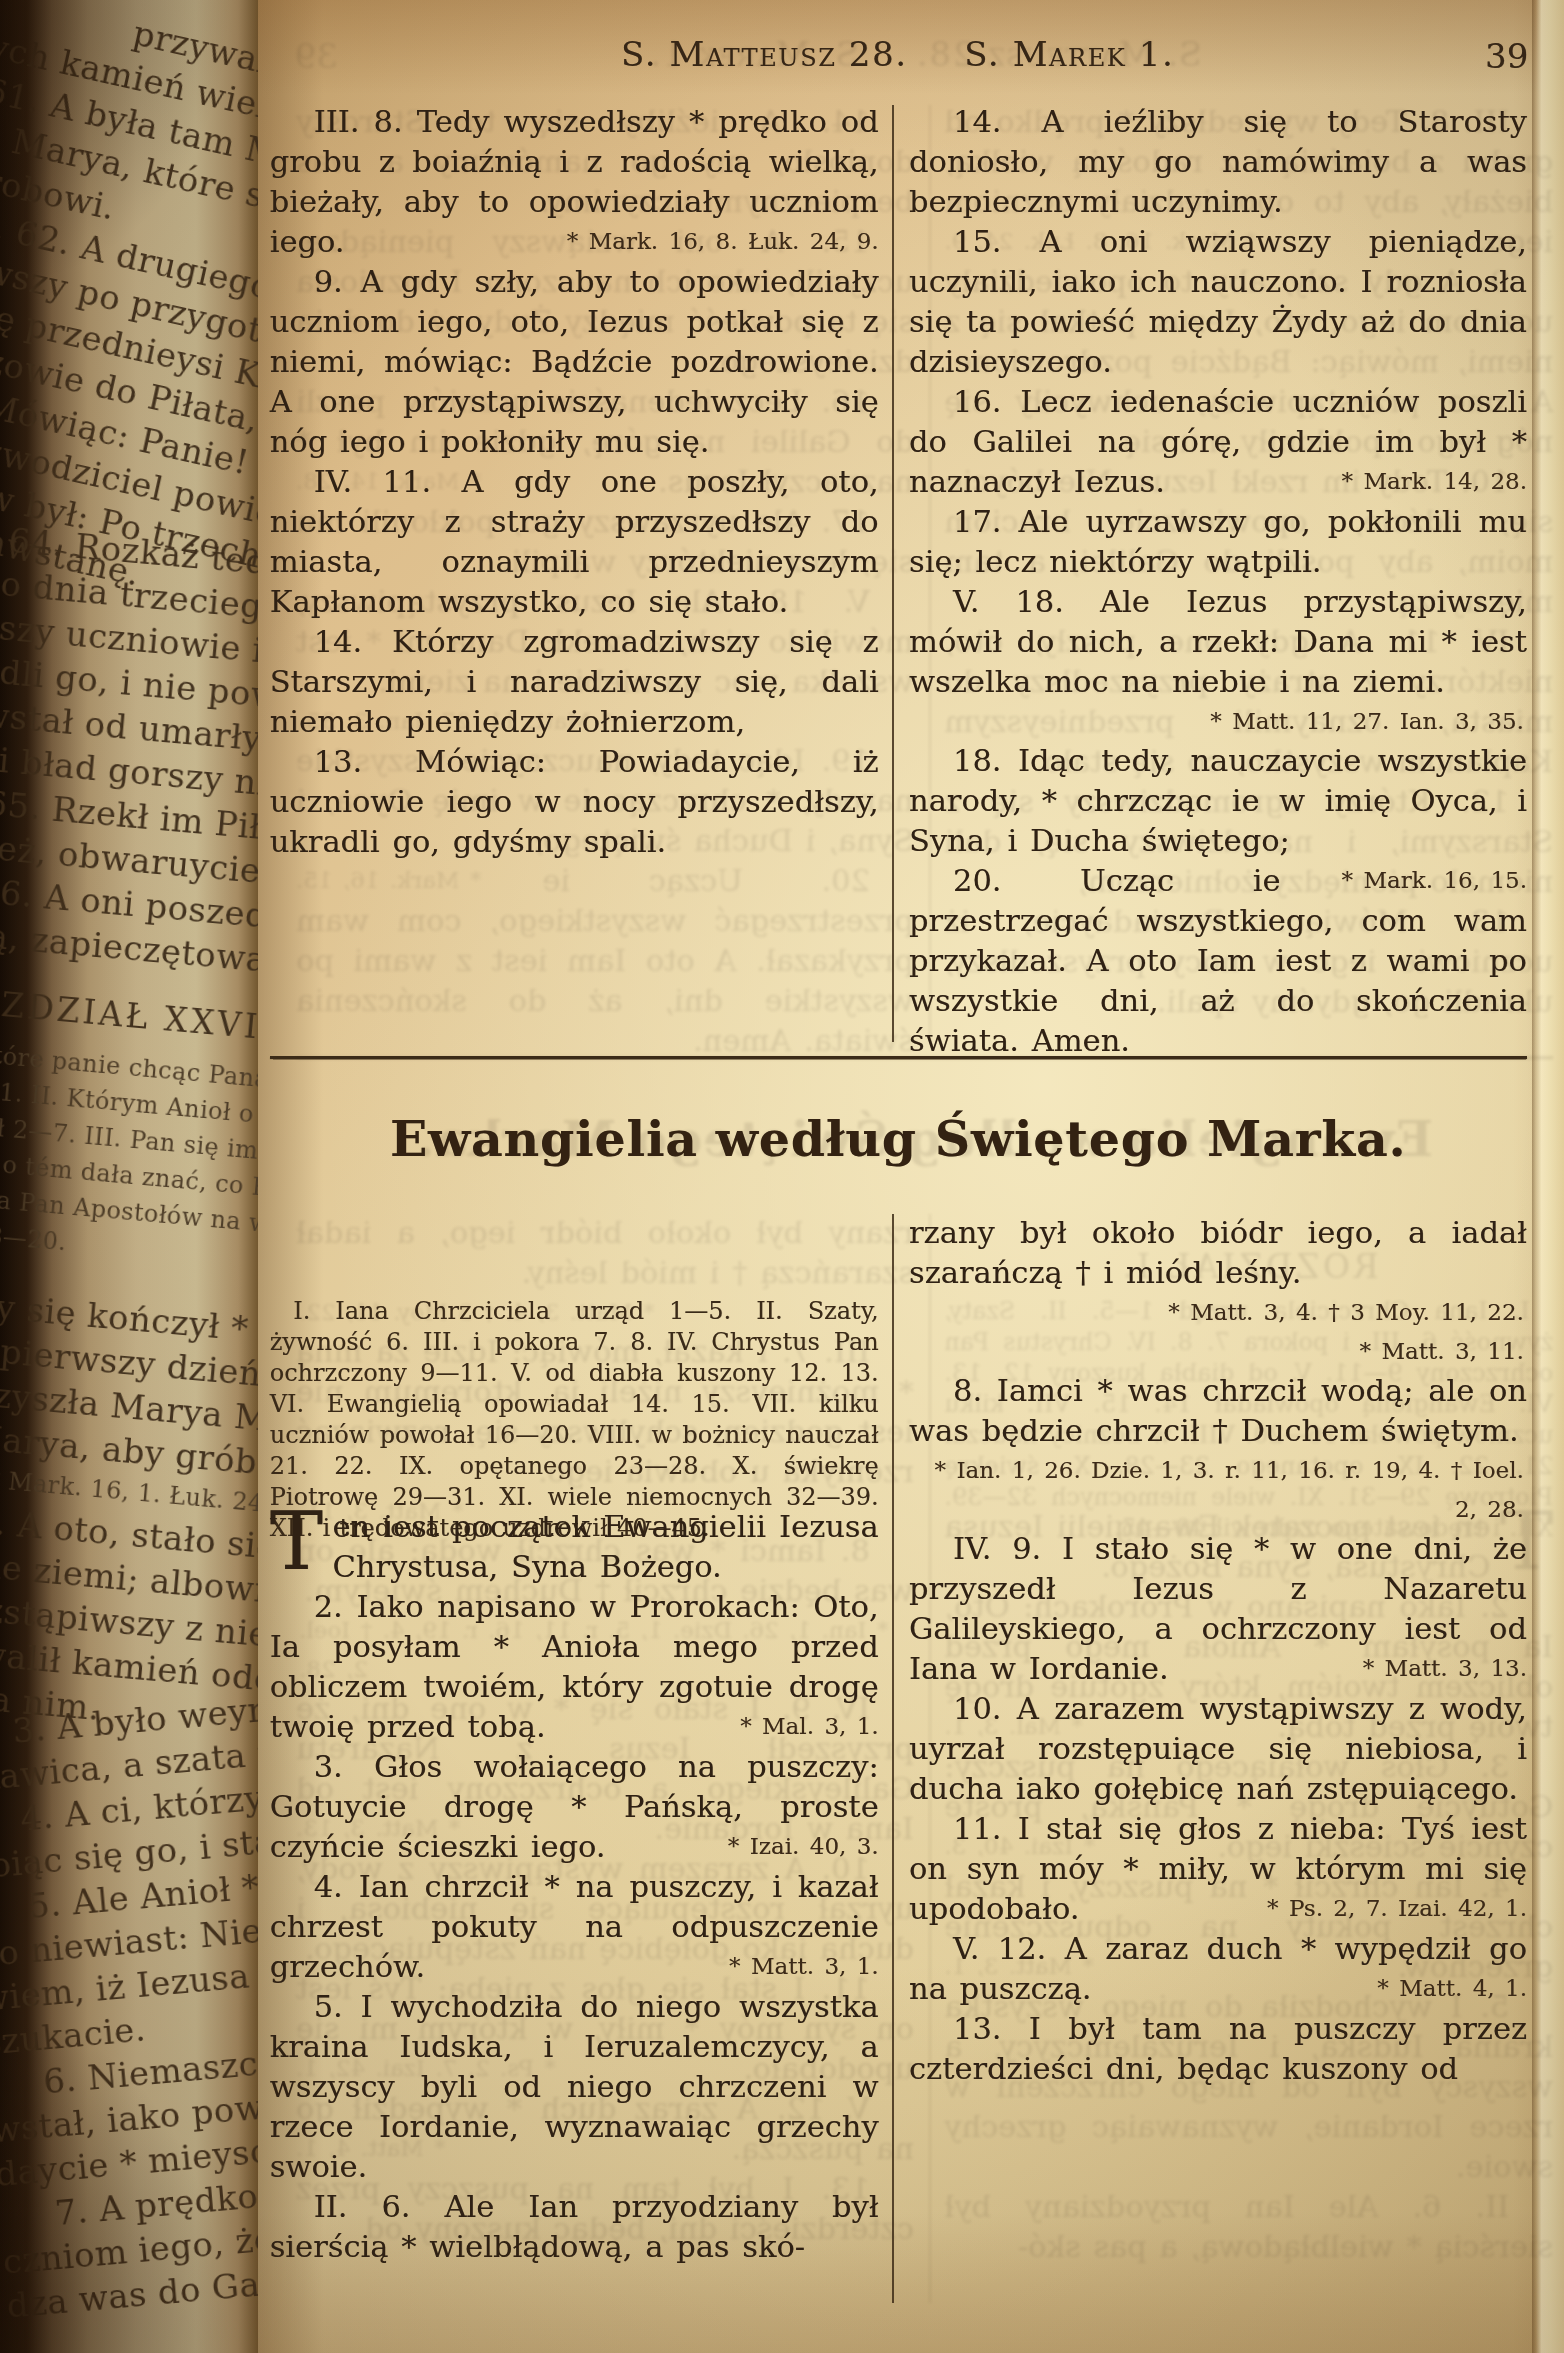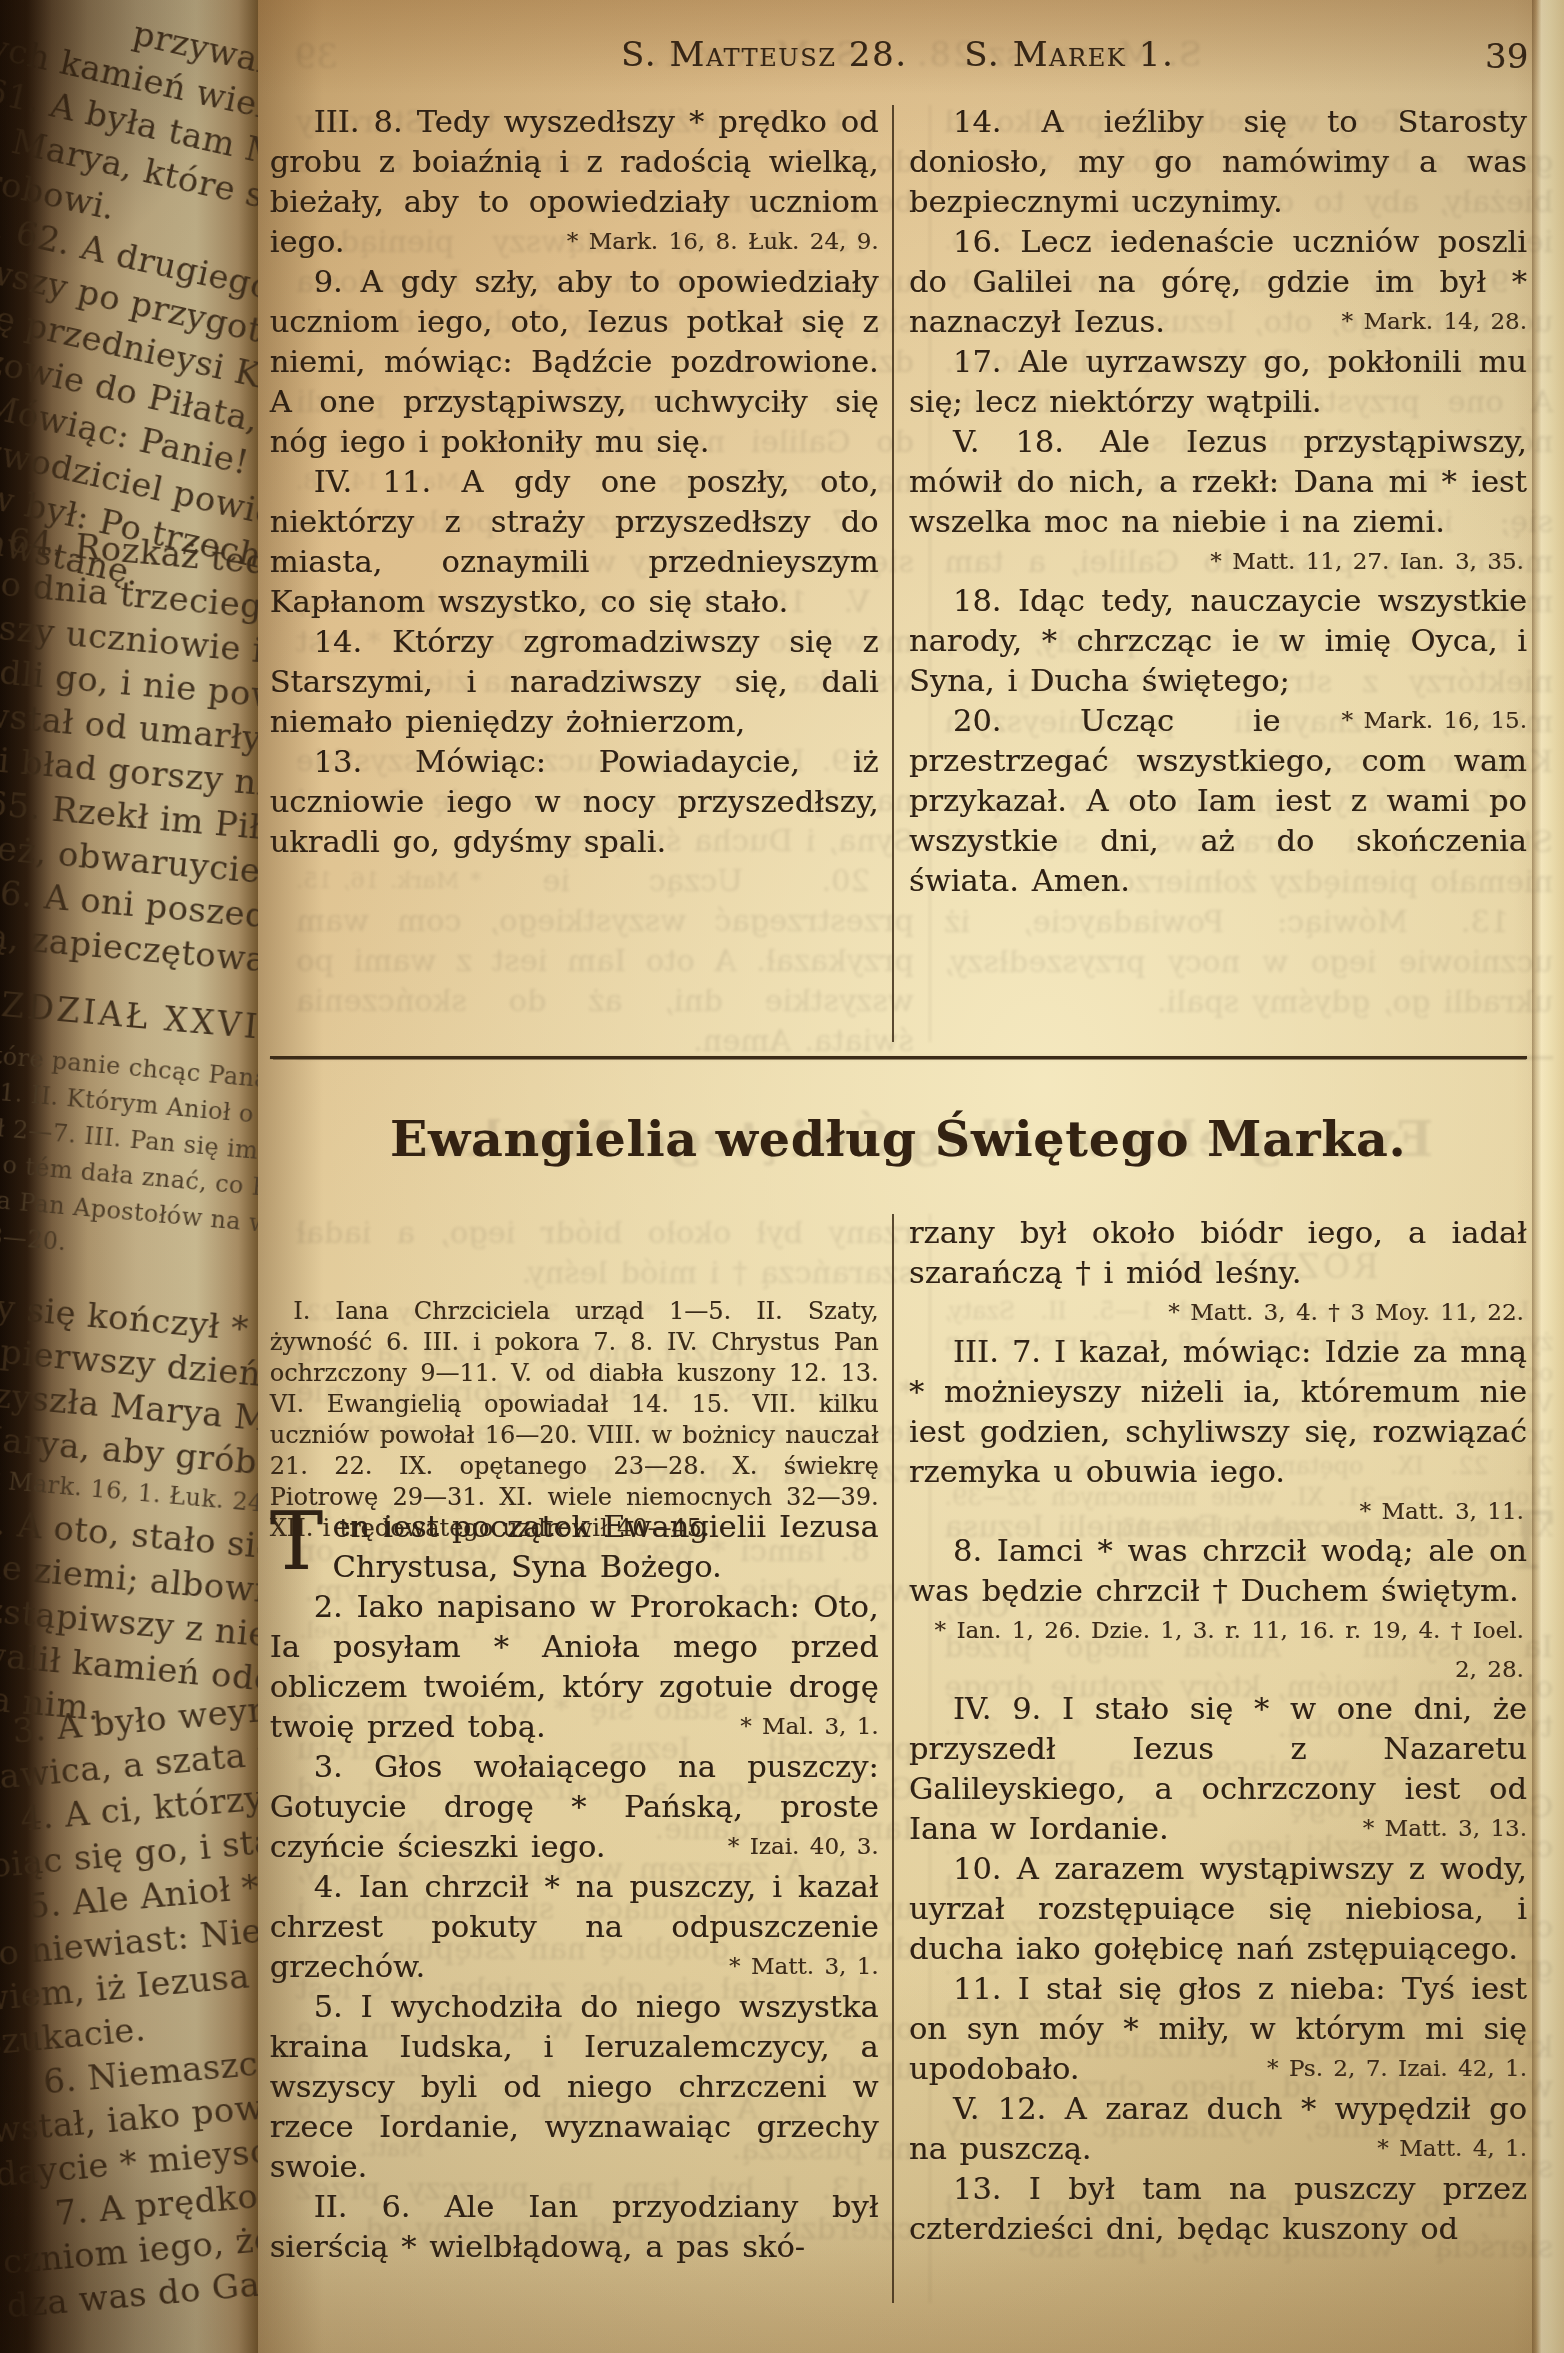--- a/index.html
+++ b/index.html
@@ -314,20 +314,21 @@
 
           <p class="verse"><span class="vtext">14. Którzy zgromadziwszy się z Starszymi, i naradziwszy się, dali niemało pieniędzy żołnierzom,</span></p>
 
           <p class="verse"><span class="vtext">13. Mówiąc: Powiadaycie, iż uczniowie iego w nocy przyszedłszy, ukradli go, gdyśmy spali.</span></p>
 
         </div>
       <div class="col col-mt-right">
 
           <p class="verse"><span class="vtext">14. A ieźliby się to Starosty doniosło, my go namówimy a was bezpiecznymi uczynimy.</span></p>
 
+          <p class="verse"><span class="vtext">15. A oni wziąwszy pieniądze, uczynili, iako ich nauczono. I rozniosła się ta powieść między Żydy aż do dnia dzisieyszego.</span></p>
 
           <p class="verse"><span class="vtext">16. Lecz iedenaście uczniów poszli do Galilei na górę, gdzie im był * naznaczył Iezus.</span><span class="fn">* Mark. 14, 28.</span></p>
 
           <p class="verse"><span class="vtext">17. Ale uyrzawszy go, pokłonili mu się; lecz niektórzy wątpili.</span></p>
 
           <p class="verse"><span class="vtext">V. 18. Ale Iezus przystąpiwszy, mówił do nich, a rzekł: Dana mi * iest wszelka moc na niebie i na ziemi.</span></p>
           <div class="fn-line">* Matt. 11, 27. Ian. 3, 35.</div>
 
           <p class="verse"><span class="vtext">18. Idąc tedy, nauczaycie wszystkie narody, * chrzcząc ie w imię Oyca, i Syna, i Ducha świętego;</span><span class="fn">* Mark. 16, 15.</span></p>
 
@@ -354,21 +355,20 @@
           <p class="verse"><span class="vtext">5. I wychodziła do niego wszystka kraina Iudska, i Ieruzalemczycy, a wszyscy byli od niego chrzczeni w rzece Iordanie, wyznawaiąc grzechy swoie.</span></p>
 
           <p class="verse"><span class="vtext">II. 6. Ale Ian przyodziany był sierścią * wielbłądową, a pas skó-</span></p>
 
         </div>
       <div class="col col-mk-right">
 
           <p class="verse" data-noind="1"><span class="vtext">rzany był około biódr iego, a iadał szarańczą † i miód leśny.</span></p>
           <div class="fn-line">* Matt. 3, 4. † 3 Moy. 11, 22.</div>
 
-          <p class="verse"><span class="vtext">III. 7. I kazał, mówiąc: Idzie za mną * możnieyszy niżeli ia, któremum nie iest godzien, schyliwszy się, rozwiązać rzemyka u obuwia iego.</span></p>
           <div class="fn-line">* Matt. 3, 11.</div>
 
           <p class="verse"><span class="vtext">8. Iamci * was chrzcił wodą; ale on was będzie chrzcił † Duchem świętym.</span></p>
           <div class="fn-line">* Ian. 1, 26. Dzie. 1, 3. r. 11, 16. r. 19, 4. † Ioel. 2, 28.</div>
 
           <p class="verse"><span class="vtext">IV. 9. I stało się * w one dni, że przyszedł Iezus z Nazaretu Galileyskiego, a ochrzczony iest od Iana w Iordanie.</span><span class="fn">* Matt. 3, 13.</span></p>
 
           <p class="verse"><span class="vtext">10. A zarazem wystąpiwszy z wody, uyrzał rozstępuiące się niebiosa, i ducha iako gołębicę nań zstępuiącego.</span></p>
 
           <p class="verse"><span class="vtext">11. I stał się głos z nieba: Tyś iest on syn móy * miły, w którym mi się upodobało.</span><span class="fn">* Ps. 2, 7. Izai. 42, 1.</span></p>

